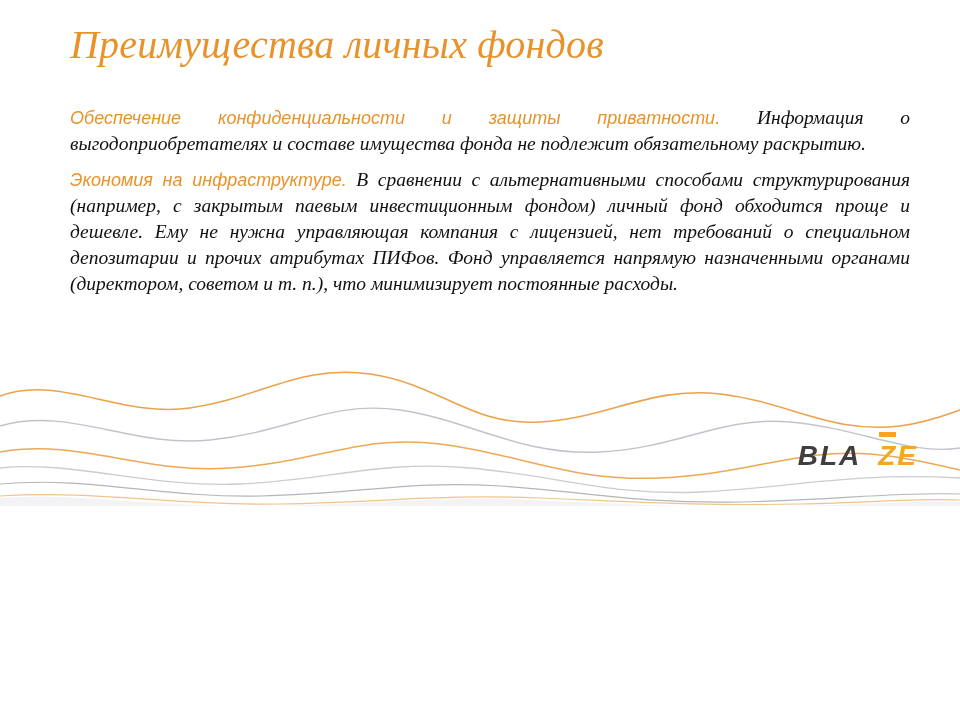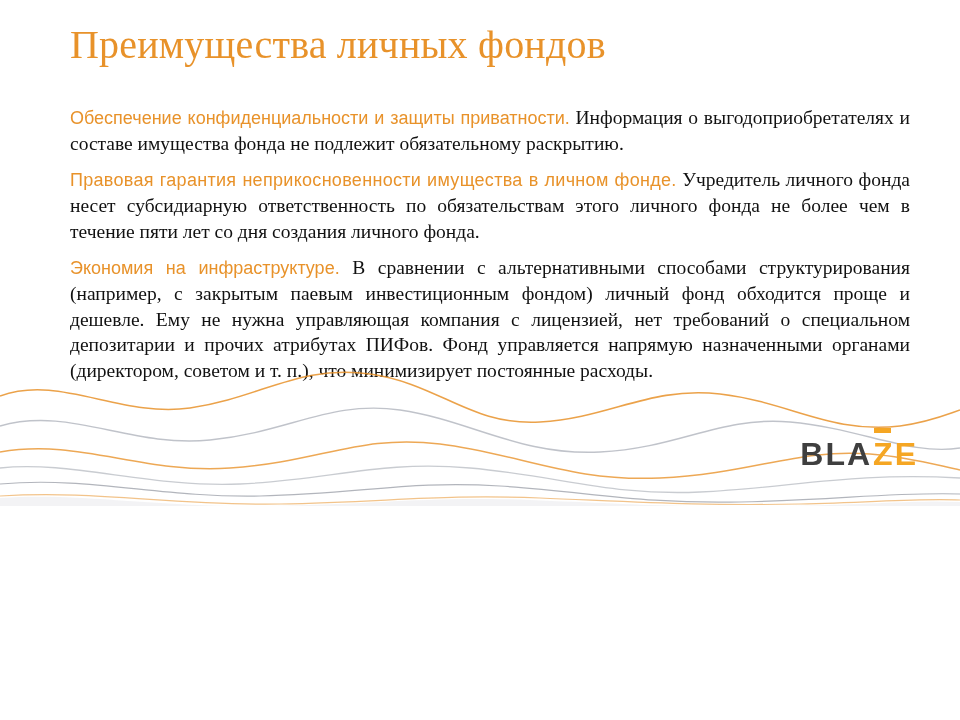--- a/index.html
+++ b/index.html
@@ -13,20 +13,21 @@
     font-family: "Liberation Serif", serif;
     overflow: hidden;
     position: relative;
   }
   .slide {
     position: absolute;
     inset: 0;
     width: 960px;
     height: 506px;
     background: #ffffff;
+    font-style: italic;
   }
   .title {
     position: absolute;
     left: 70px;
     top: 22px;
     font-family: "Liberation Serif", serif;
     font-size: 40px;
     line-height: 1.15;
     color: #E8922A;
     letter-spacing: 0.2px;
@@ -64,32 +65,32 @@
     width: 960px;
     height: 150px;
     pointer-events: none;
   }
   .logo {
     position: absolute;
     right: 42px;
     bottom: 36px;
     font-family: "Liberation Sans", sans-serif;
     font-weight: bold;
-    font-size: 32px;
+    font-size: 28px;
     letter-spacing: 2px;
     color: #3F3F3F;
     line-height: 1;
     display: flex;
     align-items: flex-start;
   }
   .logo .z-wrap {
     position: relative;
     display: inline-block;
     color: #F5A623;
-    margin-left: 1px;
+    margin-left: 17px;
   }
   .logo .bar {
     display: inline-block;
     width: 17px;
     height: 5px;
     background: #F5A623;
     position: absolute;
     left: 1px;
     top: -10px;
   }
@@ -101,23 +102,20 @@
 
   <div class="title">Преимущества личных фондов</div>
 
   <div class="body-block">
 
 
     <p class="para">
       <span class="lead">Обеспечение конфиденциальности и защиты приватности.</span><span class="rest"> Информация о выгодоприобретателях и составе имущества фонда не подлежит обязательному раскрытию.</span>
     </p>
 
-    <p class="para">
-      <span class="lead lead-sp">Правовая гарантия неприкосновенности имущества в личном фонде.</span><span class="rest"> Учредитель личного фонда несет субсидиарную ответственность по обязательствам этого личного фонда не более чем в течение пяти лет со дня создания личного фонда.</span>
-    </p>
 
     <p class="para">
       <span class="lead">Экономия на инфраструктуре.</span><span class="rest"> В сравнении с альтернативными способами структурирования (например, с закрытым паевым инвестиционным фондом) личный фонд обходится проще и дешевле. Ему не нужна управляющая компания с лицензией, нет требований о специальном депозитарии и прочих атрибутах ПИФов. Фонд управляется напрямую назначенными органами (директором, советом и т. п.), что минимизирует постоянные расходы.</span>
     </p>
 
   </div>
 
   <svg class="waves" viewBox="0 0 960 150" preserveAspectRatio="none" xmlns="http://www.w3.org/2000/svg">
     <path d="M0,40 C60,18 120,62 190,52 C260,42 300,8 370,18 C440,28 470,70 540,66 C610,62 650,30 720,38 C790,46 830,78 900,70 C930,66 948,58 960,54" fill="none" stroke="#E8922A" stroke-width="1.6" opacity="0.85"></path>
     <path d="M0,70 C70,50 130,92 210,84 C290,76 330,44 400,54 C470,64 520,100 600,96 C680,92 720,60 790,66 C860,72 910,100 960,92" fill="none" stroke="#B9BCC4" stroke-width="1.4" opacity="0.9"></path>

